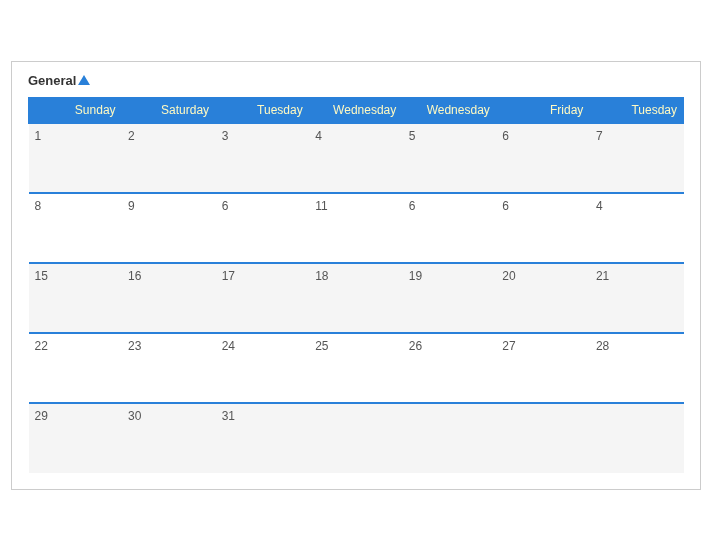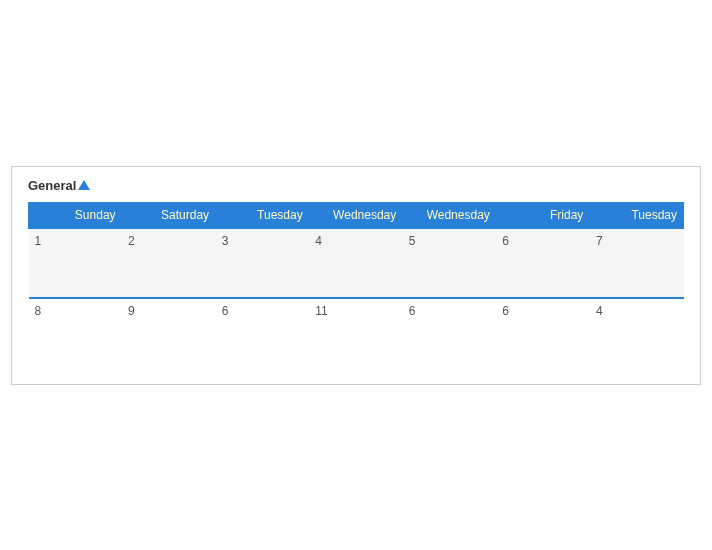--- a/index.html
+++ b/index.html
@@ -144,15 +144,42 @@
         </tr>
         <tr>
           <td><span class="day-num">8</span></td>
           <td><span class="day-num">9</span></td>
           <td><span class="day-num">6</span></td>
           <td><span class="day-num">11</span></td>
           <td><span class="day-num">6</span></td>
           <td><span class="day-num">6</span></td>
           <td><span class="day-num">4</span></td>
         </tr>
+        <tr>
+          <td><span class="day-num">15</span></td>
+          <td><span class="day-num">16</span></td>
+          <td><span class="day-num">17</span></td>
+          <td><span class="day-num">18</span></td>
+          <td><span class="day-num">19</span></td>
+          <td><span class="day-num">20</span></td>
+          <td><span class="day-num">21</span></td>
+        </tr>
+        <tr>
+          <td><span class="day-num">22</span></td>
+          <td><span class="day-num">23</span></td>
+          <td><span class="day-num">24</span></td>
+          <td><span class="day-num">25</span></td>
+          <td><span class="day-num">26</span></td>
+          <td><span class="day-num">27</span></td>
+          <td><span class="day-num">28</span></td>
+        </tr>
+        <tr>
+          <td><span class="day-num">29</span></td>
+          <td><span class="day-num">30</span></td>
+          <td><span class="day-num">31</span></td>
+          <td></td>
+          <td></td>
+          <td></td>
+          <td></td>
+        </tr>
       </tbody>
   </table>
 </div>
 
 </body></html>

